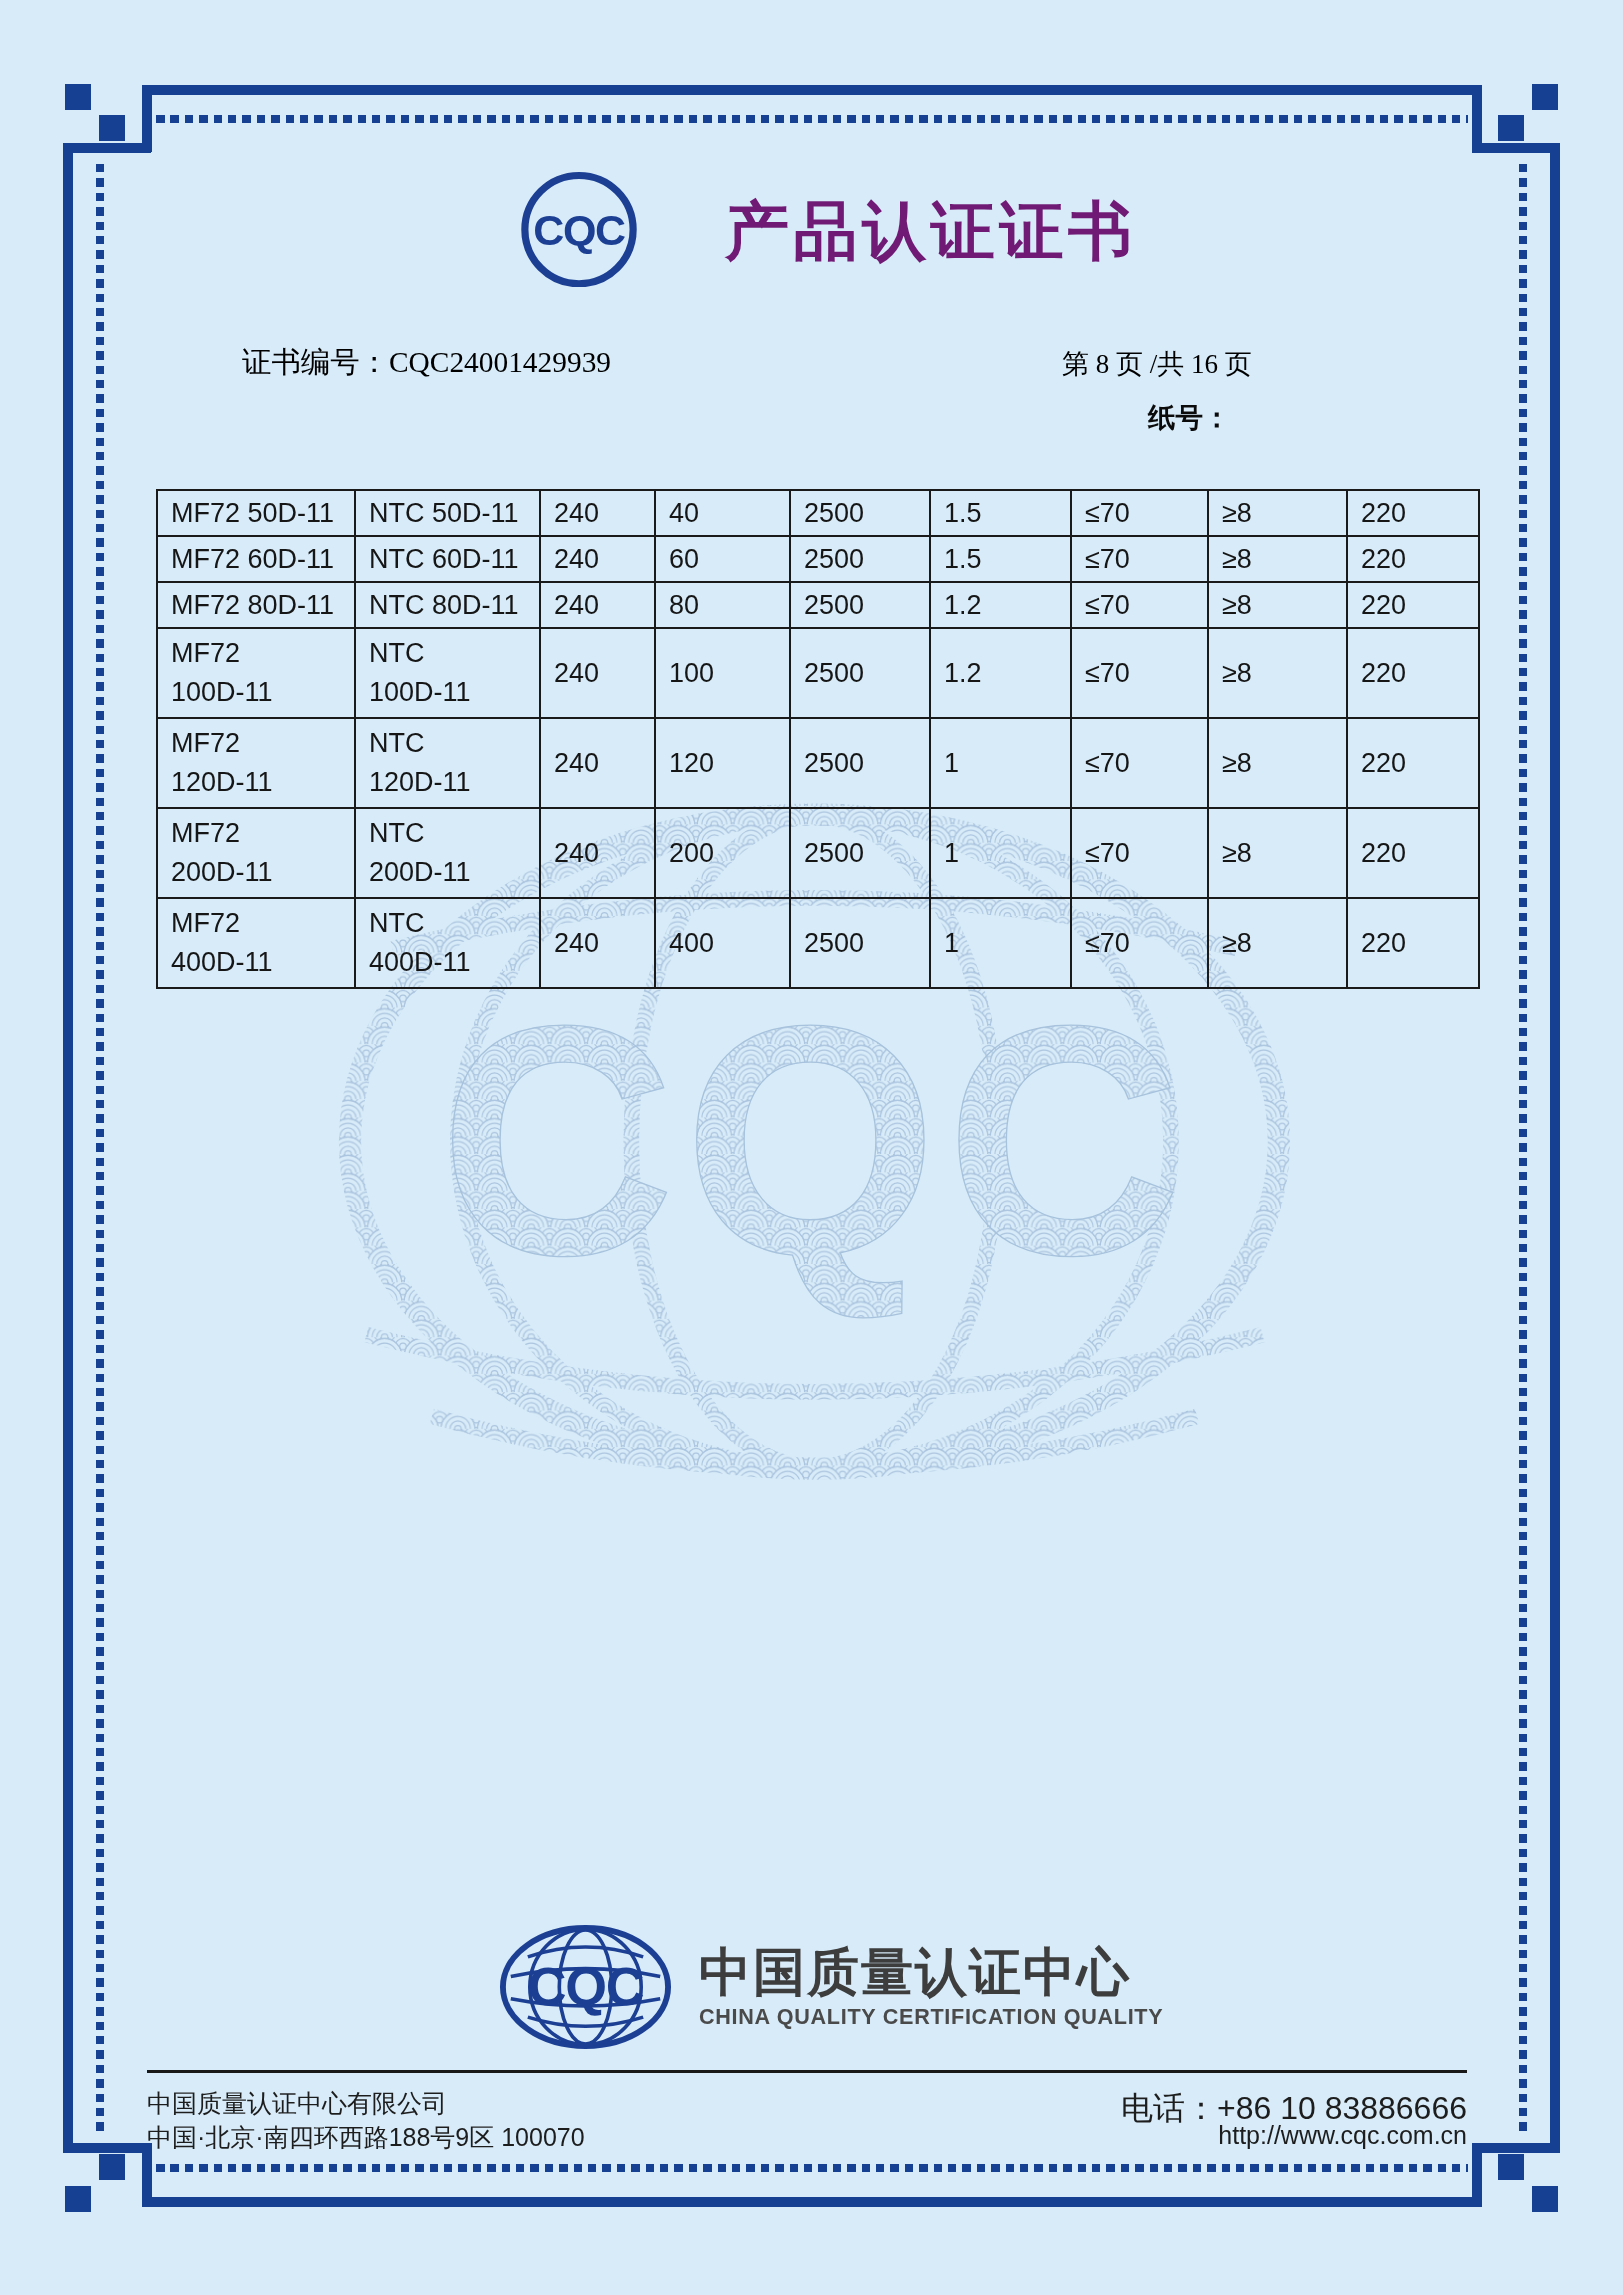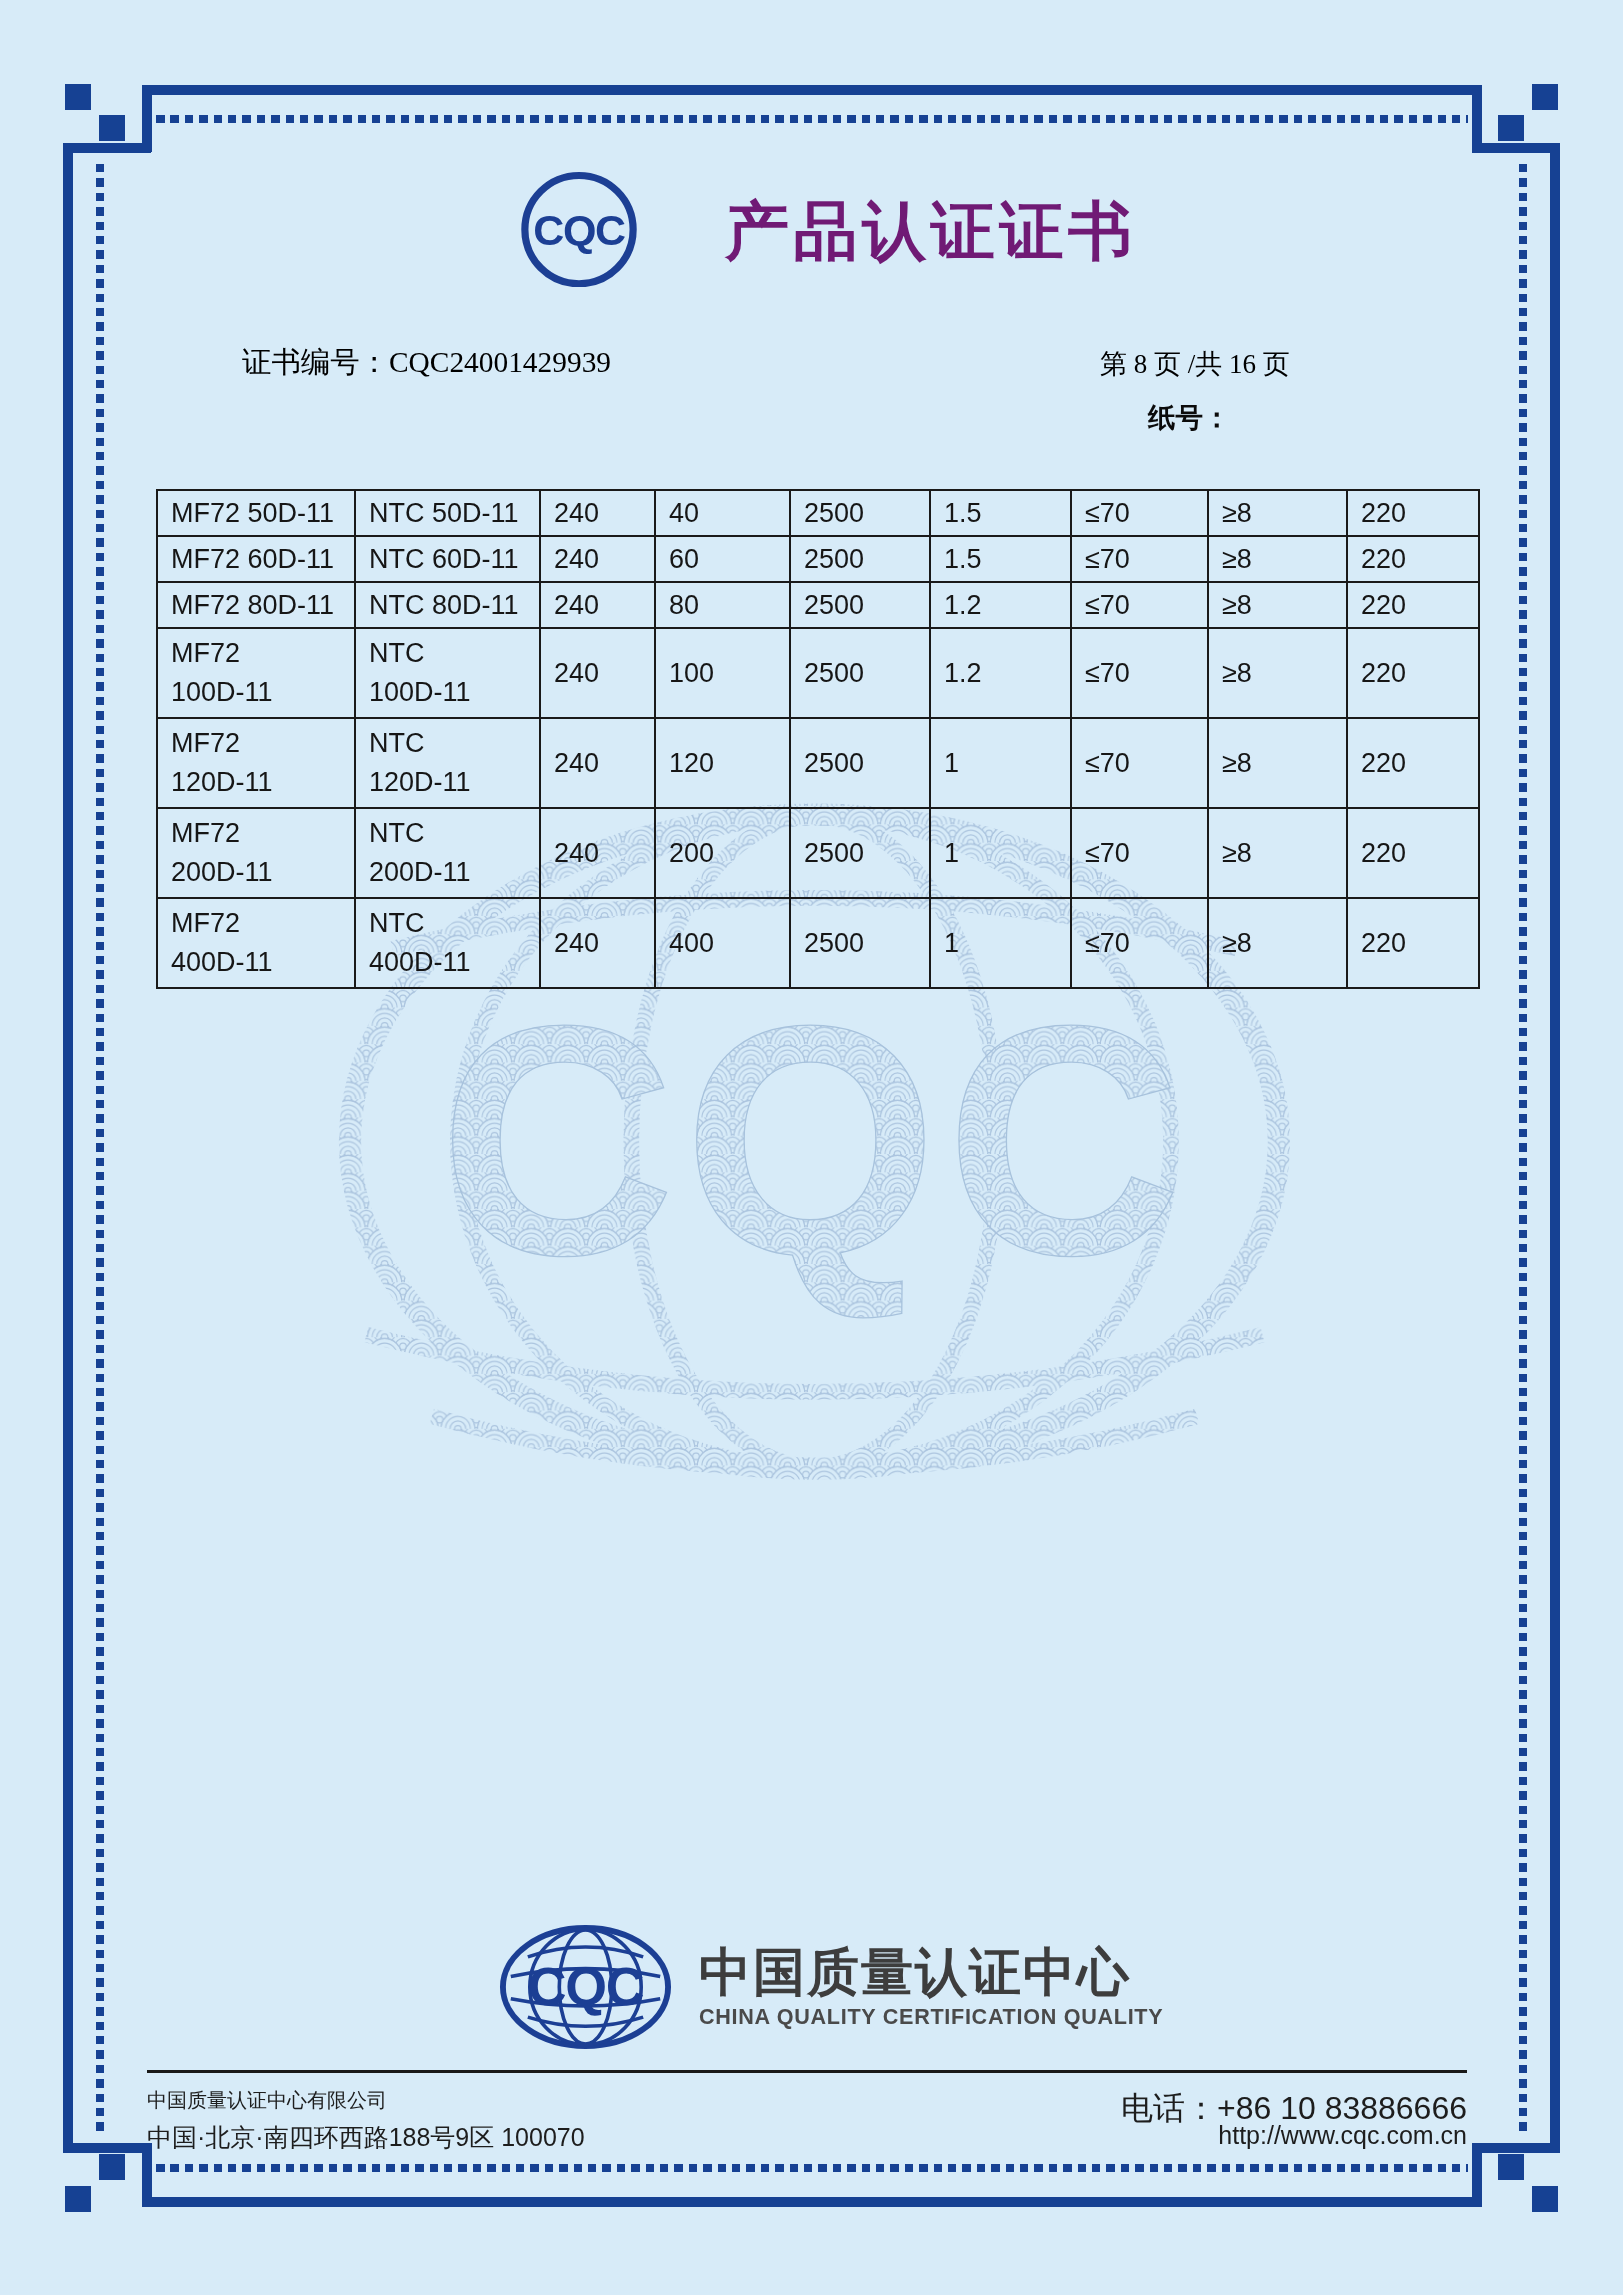--- a/index.html
+++ b/index.html
@@ -41,21 +41,21 @@
   .page-title{
     position:absolute;left:725px;top:188px;
     font-size:64px;font-weight:900;letter-spacing:4.6px;color:#701a75;
     font-family:"Liberation Sans", sans-serif;white-space:nowrap;
   }
   .meta-certno{
     position:absolute;left:242px;top:343px;
     font-family:"Liberation Serif", serif;font-size:29.4px;color:#000;white-space:nowrap;
   }
   .meta-pageinfo{
-    position:absolute;left:1100px;top:346px;
+    position:absolute;left:1062px;top:346px;
     font-family:"Liberation Serif", serif;font-size:27px;color:#000;white-space:nowrap;
   }
   .meta-usage{
     position:absolute;left:242px;top:397px;
     font-size:29.4px;font-weight:700;color:#0b0b0b;white-space:nowrap;
   }
   .meta-paper{
     position:absolute;left:1148px;top:400px;
     font-size:27.5px;font-weight:700;color:#0b0b0b;white-space:nowrap;
   }
@@ -80,21 +80,21 @@
   .bottom-logo{position:absolute;left:499px;top:1924px;}
   .org-cn{
     position:absolute;left:699px;top:1938px;
     font-size:52px;font-weight:700;letter-spacing:2px;color:#3d3d3d;white-space:nowrap;
   }
   .org-en{
     position:absolute;left:699px;top:2004px;
     font-size:21.6px;font-weight:700;letter-spacing:0.7px;color:#4a4a4a;white-space:nowrap;
   }
   .footer-rule{position:absolute;left:147px;top:2070px;width:1320px;height:2.6px;background:#191919;}
-  .f-left1{position:absolute;left:147px;top:2087px;font-size:20px;font-weight:500;color:#1d1d1d;white-space:nowrap;}
+  .f-left1{position:absolute;left:147px;top:2087px;font-size:25px;font-weight:500;color:#1d1d1d;white-space:nowrap;}
   .f-left2{position:absolute;left:147px;top:2121px;font-size:25px;font-weight:500;color:#1d1d1d;white-space:nowrap;}
   .f-right1{position:absolute;right:156px;top:2087px;font-size:32px;color:#1d1d1d;white-space:nowrap;}
   .f-right2{position:absolute;right:156px;top:2121px;font-size:25px;color:#1d1d1d;white-space:nowrap;}
 
   .wm{position:absolute;left:0;top:0;}
 </style>
 </head>
 <body>
 
 <div class="page">

